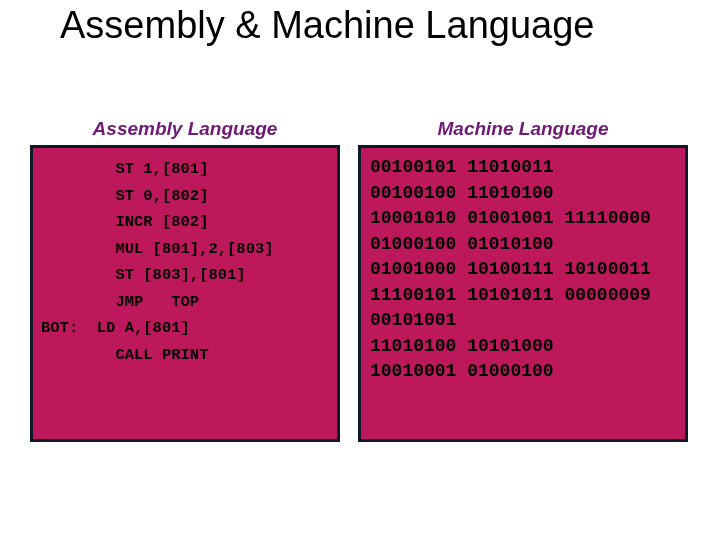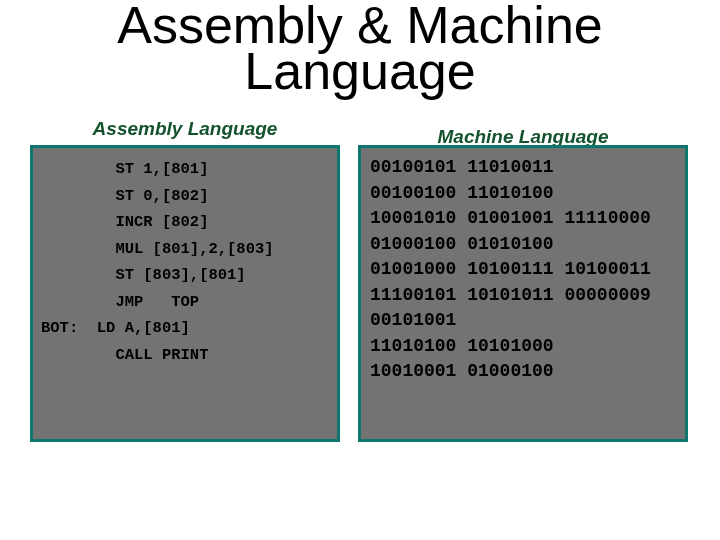--- a/index.html
+++ b/index.html
@@ -16,52 +16,52 @@
   .slide {
     position: relative;
     width: 720px;
     height: 540px;
   }
   .slide-title {
     position: absolute;
     top: 2px;
     left: 60px;
     width: 600px;
-    text-align: center;
-    font-size: 52px;
+    text-align: left;
+    font-size: 38px;
     line-height: 46px;
     font-weight: normal;
     color: #000000;
     font-family: "Liberation Sans", sans-serif;
   }
   .col-heading {
     position: absolute;
     font-size: 19px;
     font-weight: bold;
     font-style: italic;
-    color: #14532d;
+    color: #701a75;
     font-family: "Liberation Sans", sans-serif;
     white-space: nowrap;
   }
   .heading-asm {
     left: 30px;
     top: 118px;
     width: 310px;
     text-align: center;
   }
   .heading-mach {
     left: 358px;
-    top: 126px;
+    top: 118px;
     width: 330px;
     text-align: center;
   }
   .code-box {
     position: absolute;
-    border: 3px solid #0f766e;
-    background: #737373;
+    border: 3px solid #0f172a;
+    background: #be185d;
     box-sizing: border-box;
   }
   .box-asm {
     left: 30px;
     top: 145px;
     width: 310px;
     height: 297px;
   }
   .box-mach {
     left: 358px;

